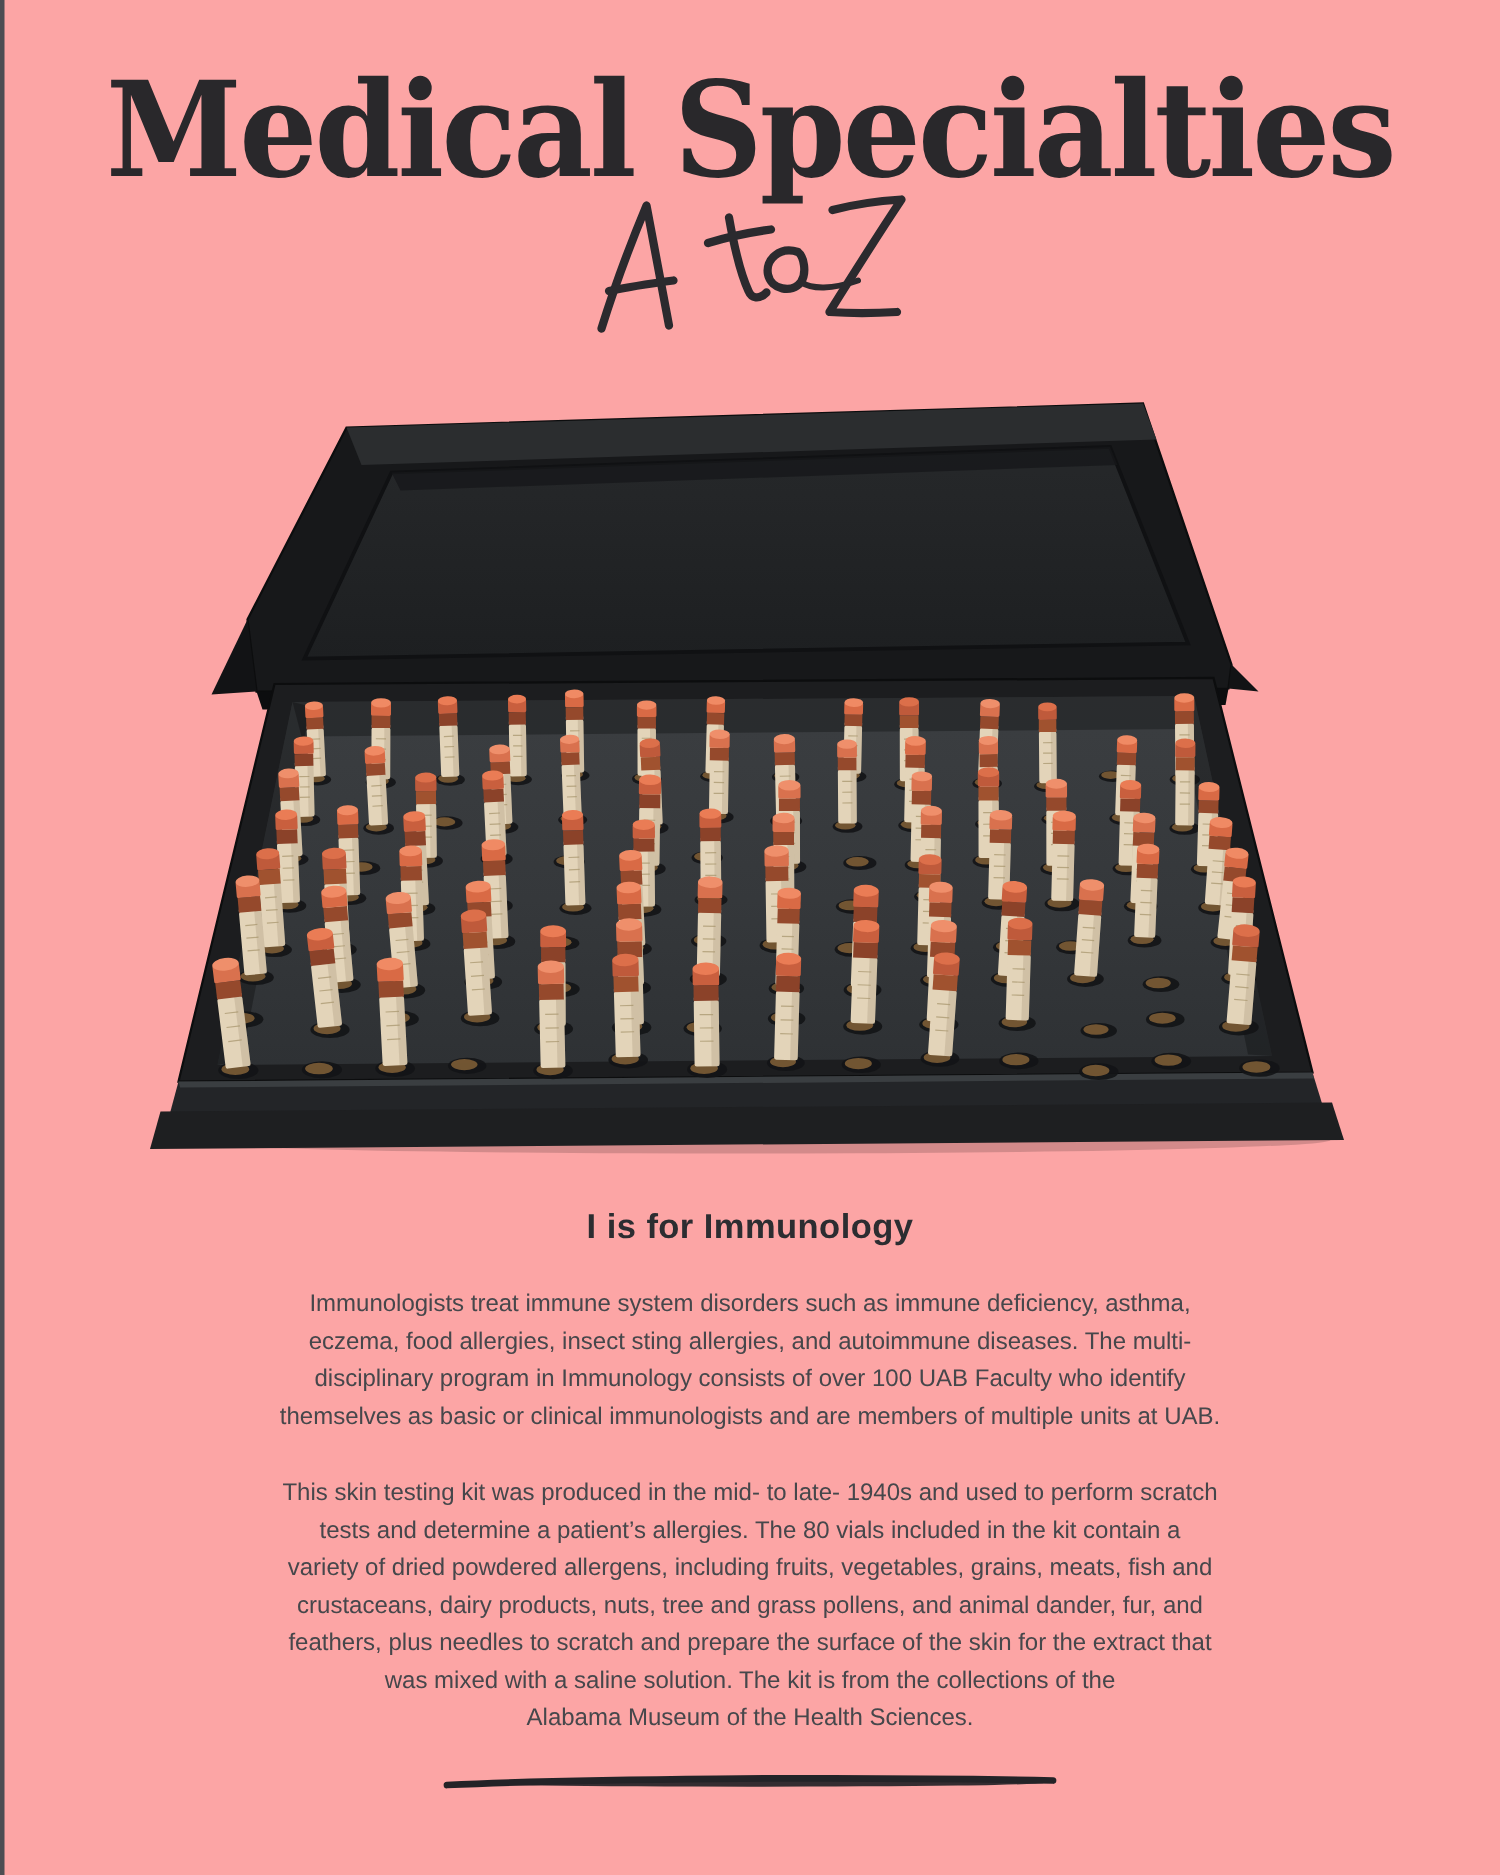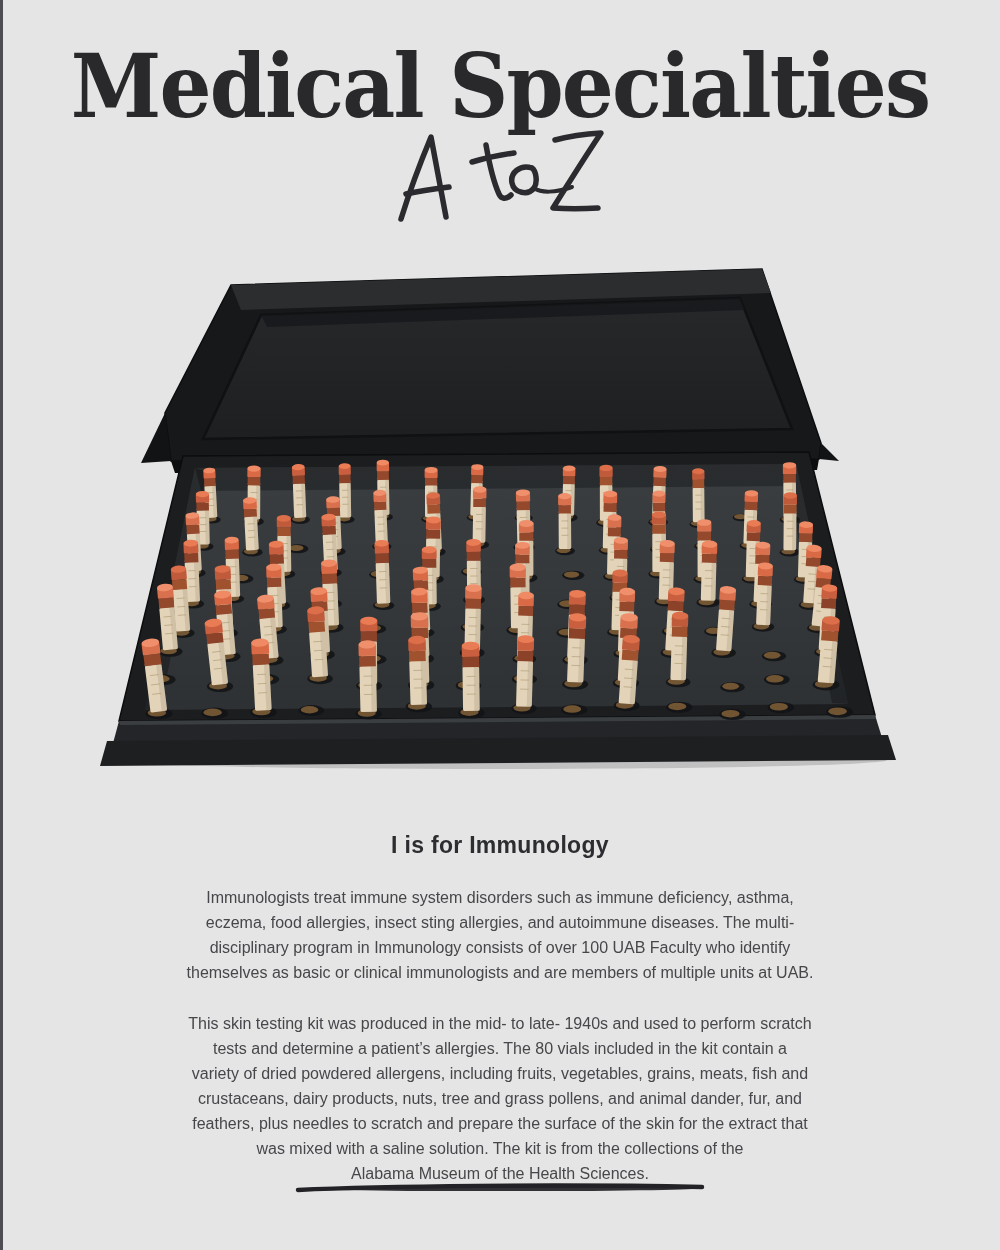--- a/index.html
+++ b/index.html
@@ -1,19 +1,19 @@
 <!DOCTYPE html>
 <html><head>
 <meta charset="utf-8">
 <style>
   html,body{margin:0;padding:0;}
   .page{
     position:relative;
     width:1000px;height:1250px;
-    background:#e5e5e5;
+    background:#fca5a5;
     overflow:hidden;
     font-family:"Liberation Sans",sans-serif;
   }
   .left-edge{
     position:absolute;left:0;top:0;width:3px;height:1250px;
     background:#4d4d53;
   }
   .page-title{
     position:absolute;top:42px;left:0;width:1000px;
     margin:0;text-align:center;
@@ -28,21 +28,21 @@
   }
   .decor-svg{
     position:absolute;left:0;top:0;width:1000px;height:1250px;
     pointer-events:none;
   }
   .kit-figure{
     position:absolute;left:95px;top:263px;width:810px;height:508px;margin:0;
   }
   .kit-figure svg{display:block;width:810px;height:508px;}
   .copy{
-    position:absolute;top:832px;left:50%;transform:translateX(-50%);
+    position:absolute;top:804px;left:50%;transform:translateX(-50%);
     width:870px;text-align:center;
   }
   .section-heading{
     margin:0 0 26px 0;
     font-size:23px;font-weight:bold;letter-spacing:.3px;
     color:#2c2d31;
   }
   .body-par{
     margin:0 0 26px 0;
     font-size:16px;line-height:25px;letter-spacing:0;

